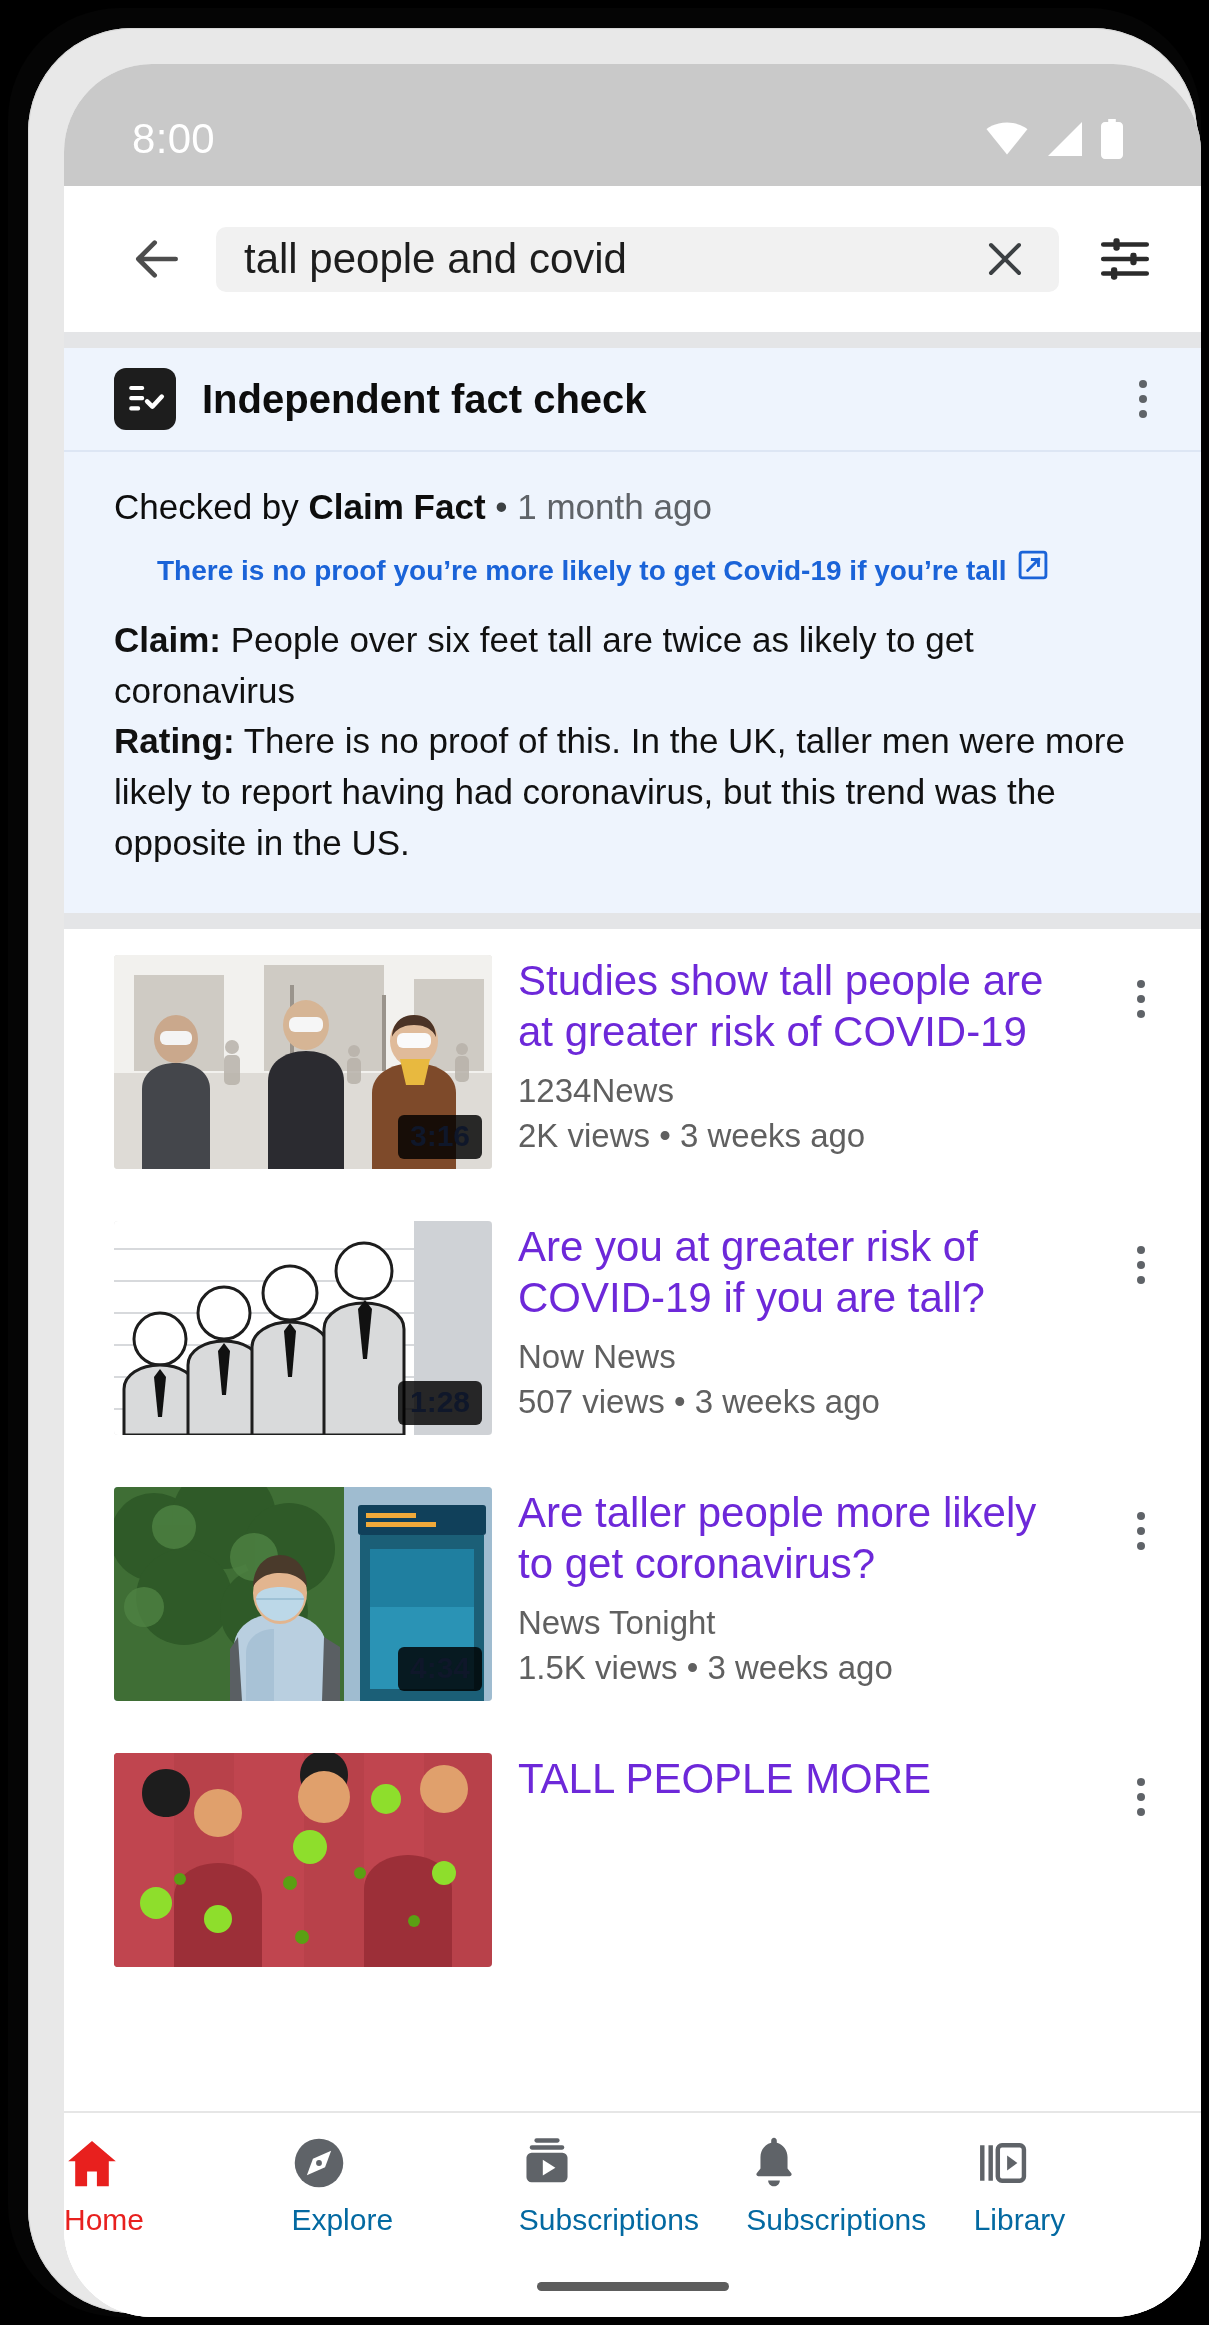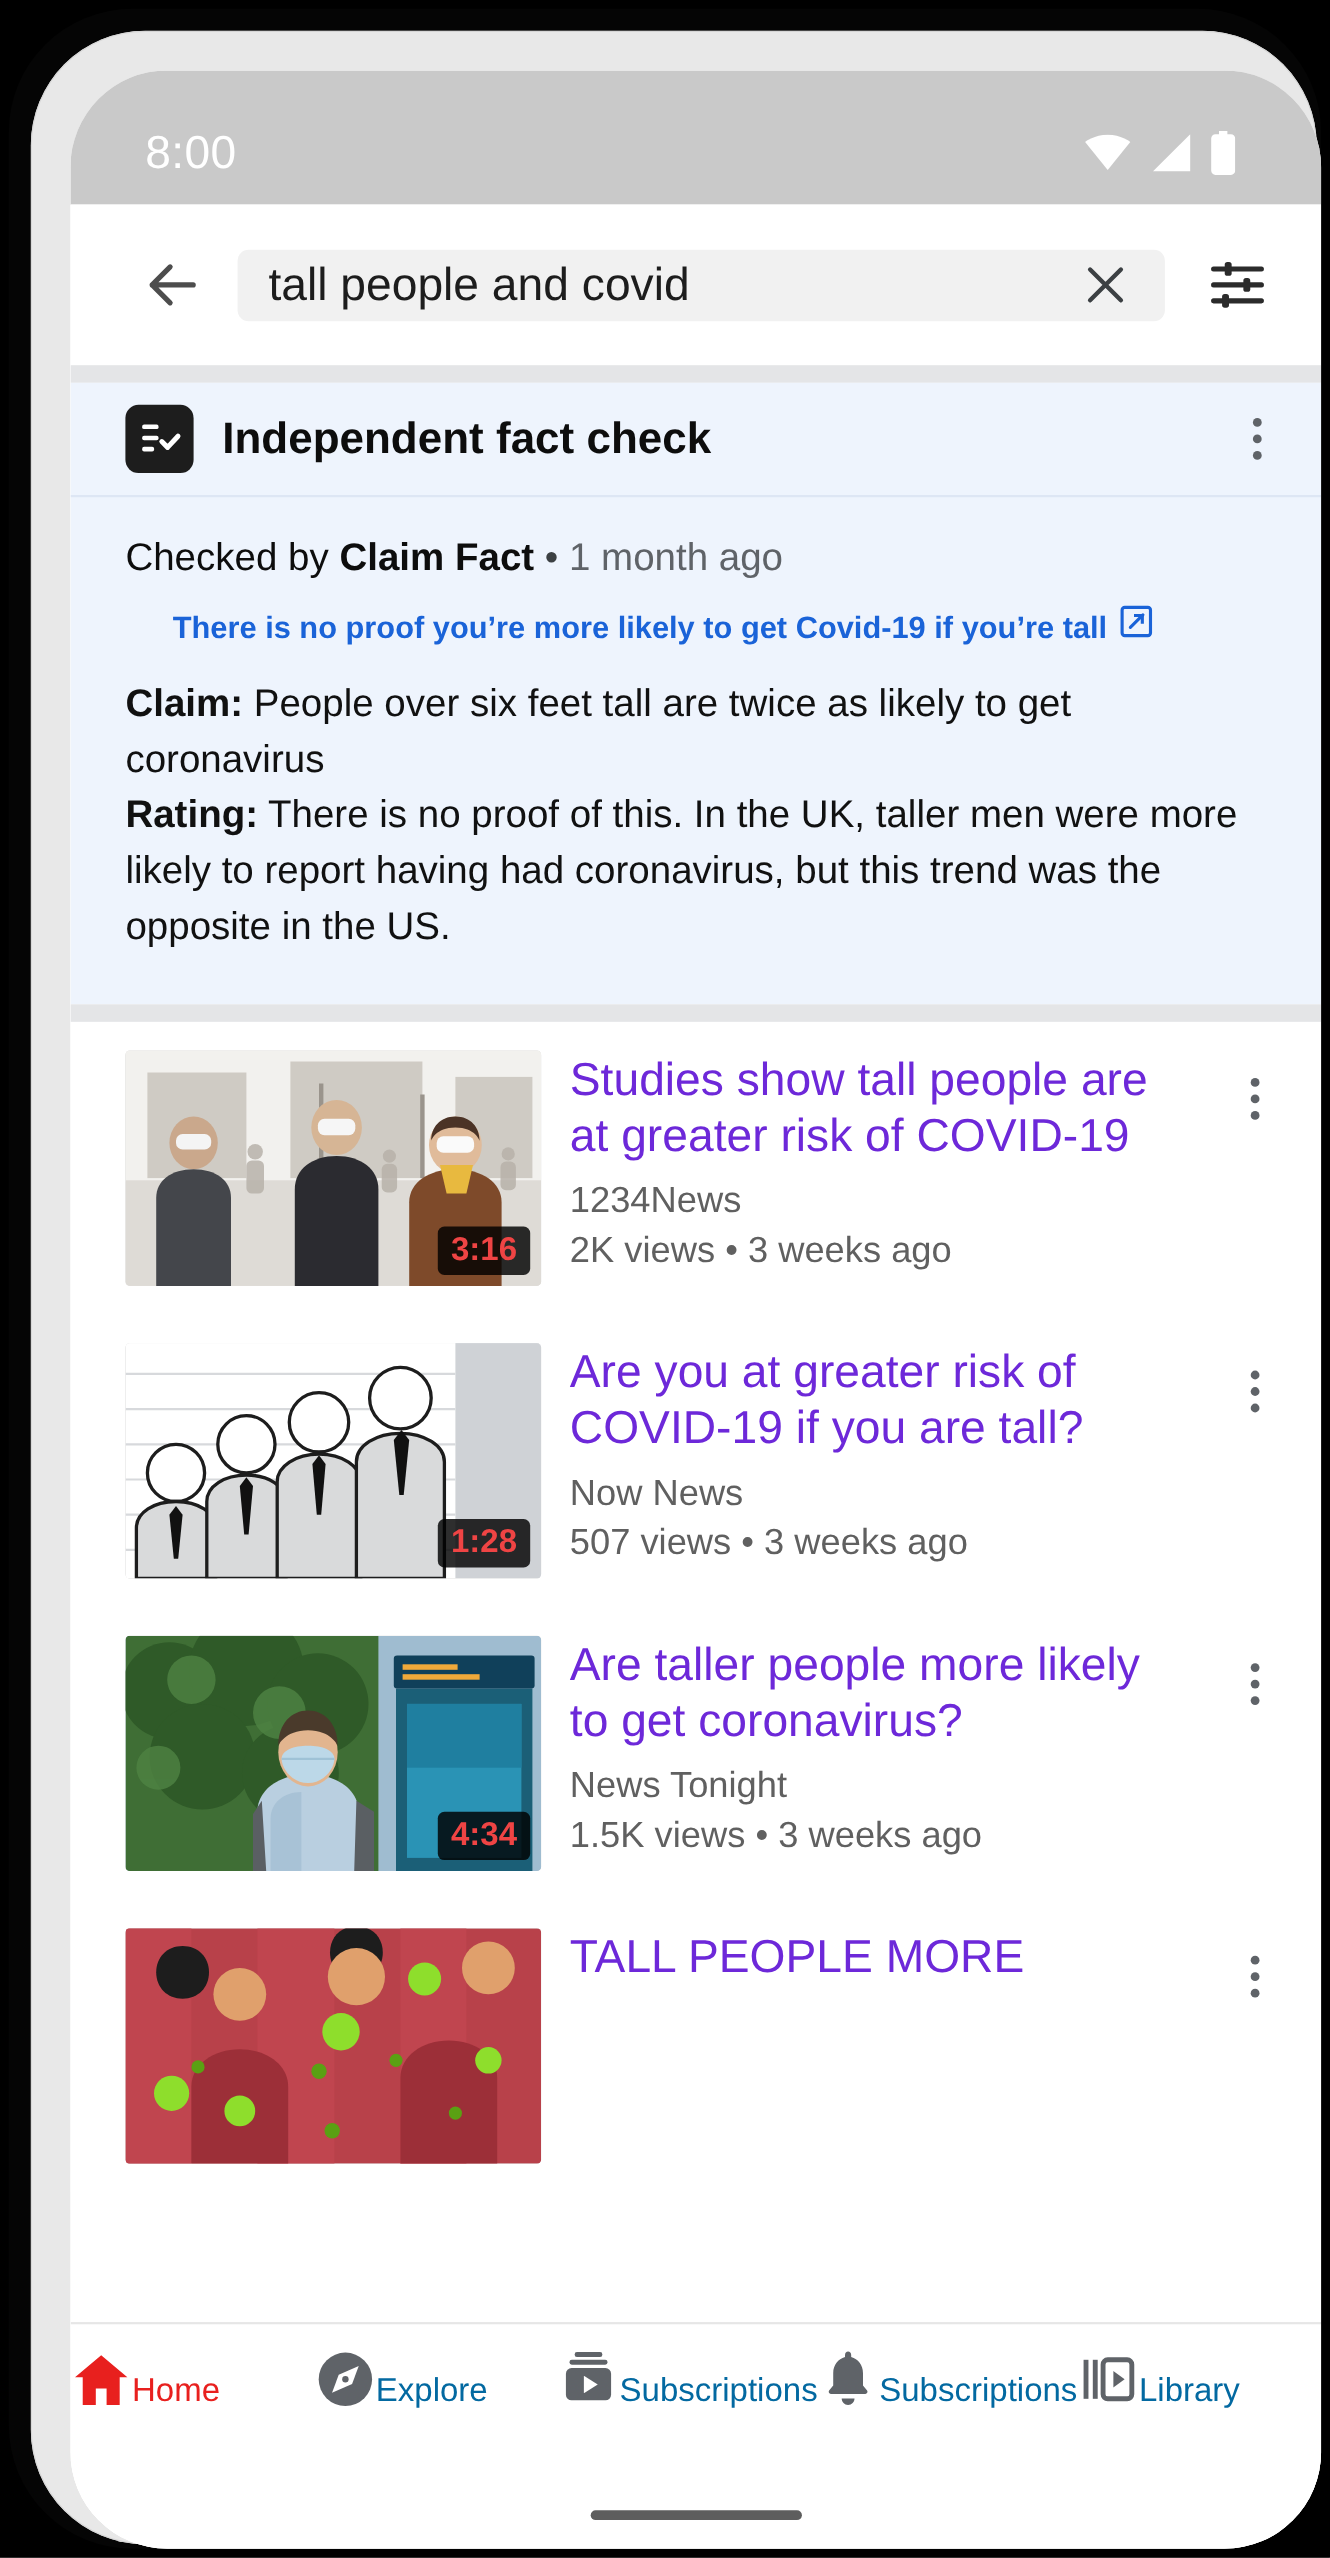--- a/index.html
+++ b/index.html
@@ -120,41 +120,41 @@
   .fc-para { font-size: 35px; color: #111; line-height: 1.45; }
   .fc-para b { font-weight: bold; }
 
   
   .results { background: #fff; }
   .vrow { display: flex; padding: 26px 30px 26px 50px; gap: 26px; align-items: flex-start; }
   .thumb-wrap { position: relative; width: 378px; flex: 0 0 auto; }
   .thumb { width: 378px; height: 214px; border-radius: 4px; overflow: hidden; position: relative; background: #ddd; }
   .dur {
     position: absolute; right: 10px; bottom: 10px;
-    background: rgba(0,0,0,.82); color: #ef4444;
+    background: rgba(0,0,0,.82); color: #0f172a;
     font-size: 30px; font-weight: bold;
     padding: 4px 12px 6px; border-radius: 6px;
   }
   .vmeta { flex: 1 1 auto; min-width: 0; padding-right: 4px; }
   .vtitle { font-size: 42px; color: #6d28d9; line-height: 1.23; margin-bottom: 10px; }
   .vchan, .vstats { font-size: 33px; color: #606060; line-height: 1.38; }
   .vkebab { flex: 0 0 auto; margin-top: 6px; }
 
   
   .art { position: absolute; inset: 0; }
 
   
   .bottomnav {
     position: absolute; left: 0; bottom: 0;
     width: 100%; height: 206px;
     background: #fff;
     border-top: 2px solid #e6e6e6;
     display: flex; align-items: flex-start; padding-top: 22px;
   }
-  .navitem { flex: 1 1 0; display: flex; align-items: flex-end; }
+  .navitem { flex: 1 1 0; display: flex; flex-direction: column; align-items: flex-start; gap: 12px; }
   .navlabel { font-size: 30px; color: #0369a1; }
   .navitem.active .navlabel { color: #e8201e; }
   .homebar {
     position: absolute; left: 50%; transform: translateX(-50%);
     bottom: 26px; width: 192px; height: 9px;
     background: #5d5d5d; border-radius: 6px;
   }
 </style>
 </head>
 <body>

